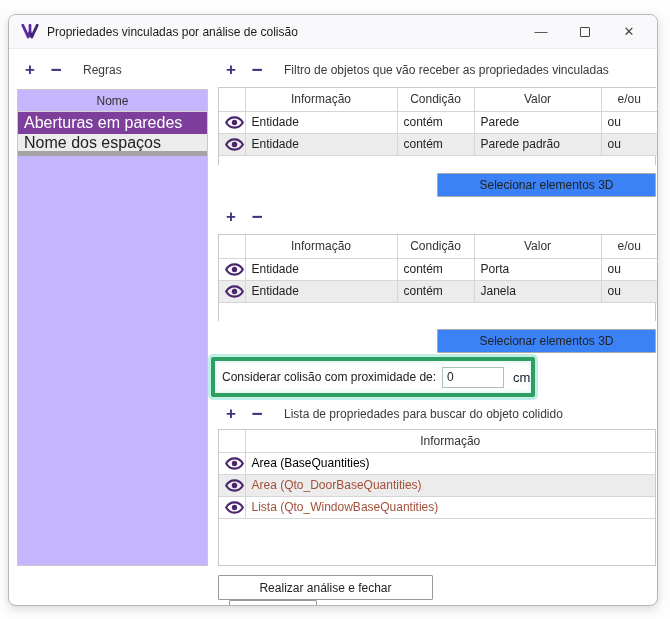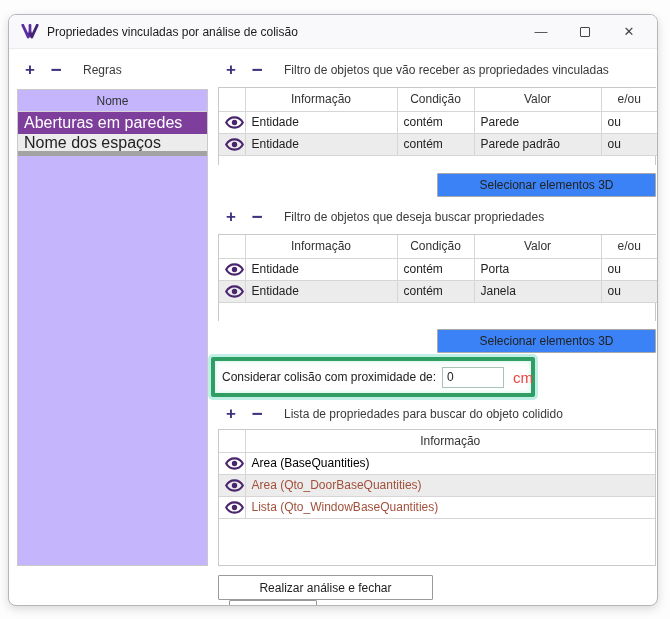--- a/index.html
+++ b/index.html
@@ -66,21 +66,21 @@
   
   .proximity-box {
     margin-top:4px; margin-left:-7px; width:324px; height:38px;
     border:4px solid #2f9e63; border-radius:2px;
     box-shadow:0 0 0 3px rgba(140,226,207,0.55), inset 0 0 4px rgba(140,226,207,0.45);
     display:flex; align-items:center; padding:16px 7px; background:#fdfefd;
   }
   .proximity-label { font-size:12px; color:#222; white-space:nowrap; }
   .proximity-input { width:62px; height:21px; margin-left:6px; border:1px solid #a9c4b4;
     font-size:12px; padding:0 4px; color:#222; font-family:"Liberation Sans", sans-serif; background:#fff; }
-  .unit-label { font-size:15px; color:#ef4444; margin-left:9px; }
+  .unit-label { font-size:13px; color:#0f172a; margin-left:9px; }
 
   
   .props-wrap { margin-top:4px; border:1px solid #c9c9c9; height:137px; background:#fff; }
   table.props { border-collapse:collapse; width:100%; table-layout:fixed; }
   table.props th, table.props td { border:1px solid #d6d6d6; font-weight:400; font-size:12px;
         height:22px; padding:0 6px; white-space:nowrap; overflow:hidden; }
   table.props th { text-align:center; color:#333; border-top:none; }
   table.props th:last-child, table.props td:last-child { border-right:none; }
   table.props td.eye-cell, table.props th:first-child { border-left:none; }
   td.warn { color:#a2503a; }
@@ -180,21 +180,20 @@
             </tr>
           </tbody>
             </table>
           <div class="filler"></div>
         </div>
         <button class="select3d-btn">Selecionar elementos 3D</button>
 
         <div class="controls-row" style="margin-top:9px;">
           <div class="pm-btn">+</div>
           <div class="pm-btn minus">−</div>
-          <div class="section-title">Filtro de objetos que deseja buscar propriedades</div>
         </div>
         <div class="filter-wrap" style="margin-top:6px; height:87px;">
           <table class="filter">
             <colgroup>
                 <col class="col-eye">
                 <col class="col-info">
                 <col class="col-cond">
                 <col class="col-val">
                 <col class="col-andor">
               </colgroup>

